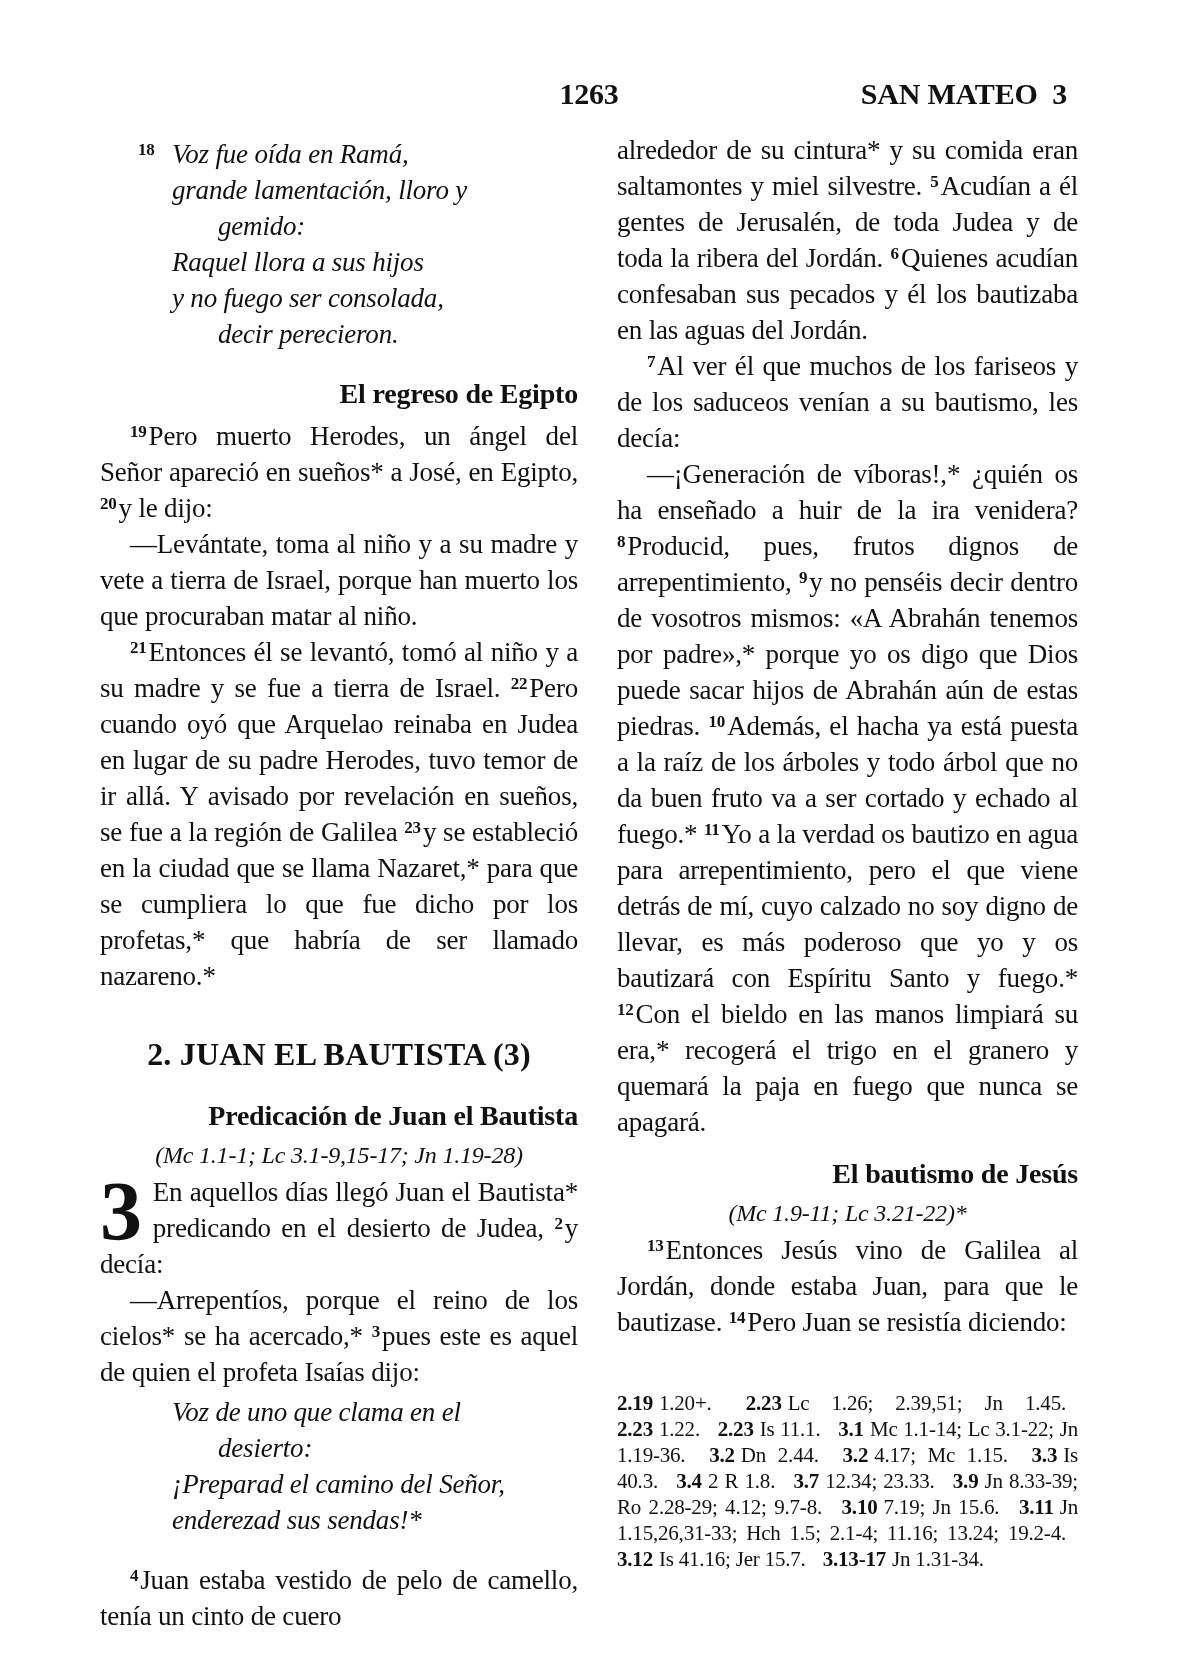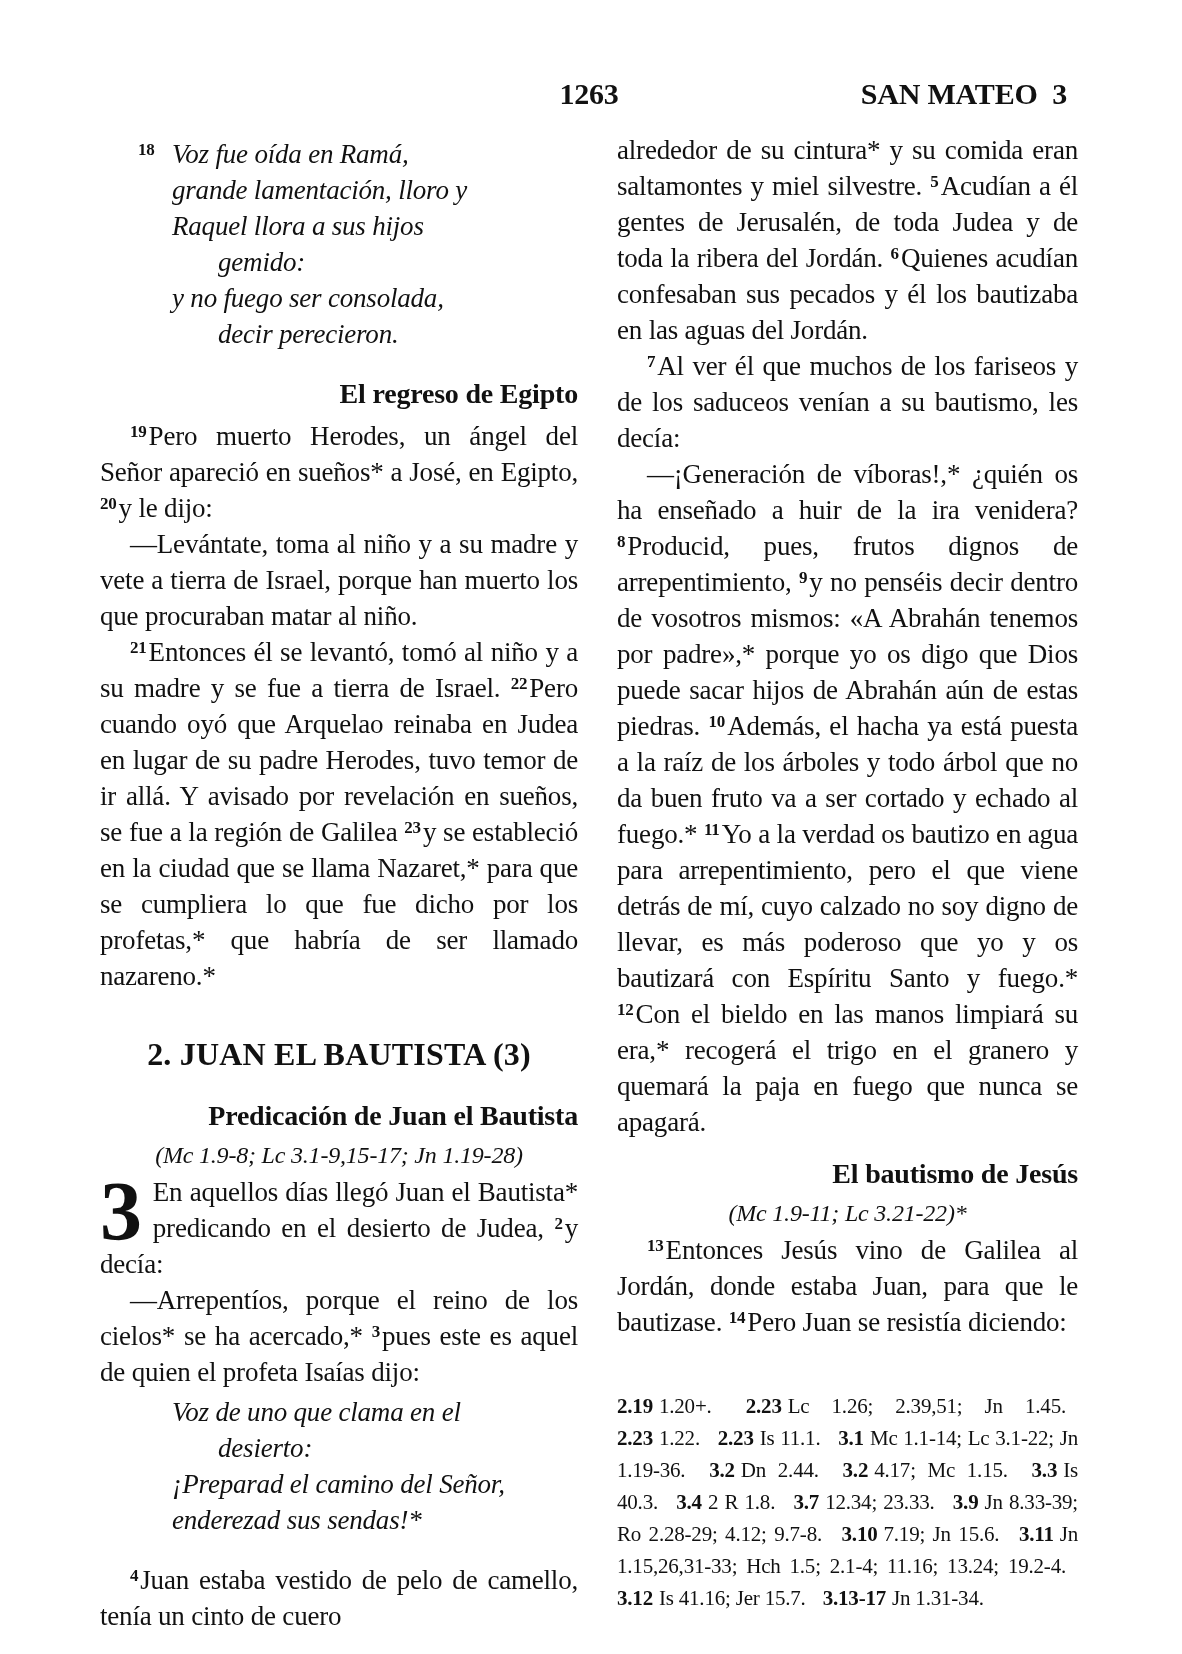--- a/index.html
+++ b/index.html
@@ -88,52 +88,52 @@
     font-style: italic;
     font-size: 24px;
     text-align: center;
     margin: 0 0 4px;
     line-height: 30px;
   }
 
   .footnotes {
     margin-top: 50px;
     font-size: 21px;
-    line-height: 32px;
+    line-height: 26px;
     text-align: justify;
     letter-spacing: -0.2px;
   }
   .footnotes .fn-ref { margin-right: 6px; }
   .footnotes .fn-item { margin-right: 12px; }
 </style>
 </head>
 <body>
 
 <div class="page">
   <div class="running-header">
     <span class="page-number">1263</span>
     <span class="running-title">SAN MATEO  3</span>
   </div>
   <div class="columns">
     <section class="col col-left" id="col-left">
         <div class="poetry-block">
           <div class="pline"><sup class="verse">18</sup><span class="seg">Voz fue oída en Ramá,</span></div>
           <div class="pline"><span class="seg">grande lamentación, lloro y</span></div>
+          <div class="pline indent1"><span class="seg">gemido:</span></div>
           <div class="pline"><span class="seg">Raquel llora a sus hijos</span></div>
-          <div class="pline indent1"><span class="seg">gemido:</span></div>
           <div class="pline"><span class="seg">y no fuego ser consolada,</span></div>
           <div class="pline indent1"><span class="seg">decir perecieron.</span></div>
         </div>
         <div class="section-heading">El regreso de Egipto</div>
         <p class="body-par"><sup class="verse">19</sup><span class="seg">Pero muerto Herodes, un ángel del Señor apareció en sueños* a José, en Egipto, </span><sup class="verse">20</sup><span class="seg">y le dijo:</span></p>
         <p class="body-par"><span class="seg">—Levántate, toma al niño y a su madre y vete a tierra de Israel, porque han muerto los que procuraban matar al niño.</span></p>
         <p class="body-par"><sup class="verse">21</sup><span class="seg">Entonces él se levantó, tomó al niño y a su madre y se fue a tierra de Israel. </span><sup class="verse">22</sup><span class="seg">Pero cuando oyó que Arquelao reinaba en Judea en lugar de su padre Herodes, tuvo temor de ir allá. Y avisado por revelación en sueños, se fue a la región de Galilea </span><sup class="verse">23</sup><span class="seg">y se estableció en la ciudad que se llama Nazaret,* para que se cumpliera lo que fue dicho por los profetas,* que habría de ser llamado nazareno.*</span></p>
         <div class="major-heading">2. JUAN EL BAUTISTA (3)</div>
         <div class="section-heading">Predicación de Juan el Bautista</div>
-        <div class="ref-line">(Mc 1.9-8; Lc 3.1-9,15-17; Jn 1.19-28)</div>
+        <div class="ref-line">(Mc 1.1-1; Lc 3.1-9,15-17; Jn 1.19-28)</div>
         <p class="body-par chapter"><span class="dropcap">3</span><span class="seg">En aquellos días llegó Juan el Bautista* predicando en el desierto de Judea, </span><sup class="verse">2</sup><span class="seg">y decía:</span></p>
         <p class="body-par"><span class="seg">—Arrepentíos, porque el reino de los cielos* se ha acercado,* </span><sup class="verse">3</sup><span class="seg">pues este es aquel de quien el profeta Isaías dijo:</span></p>
         <div class="poetry-block">
           <div class="pline"><span class="seg">Voz de uno que clama en el</span></div>
           <div class="pline indent1"><span class="seg">desierto:</span></div>
           <div class="pline"><span class="seg">¡Preparad el camino del Señor,</span></div>
           <div class="pline"><span class="seg">enderezad sus sendas!*</span></div>
         </div>
         <p class="body-par"><sup class="verse">4</sup><span class="seg">Juan estaba vestido de pelo de camello, tenía un cinto de cuero</span></p>
       </section>

